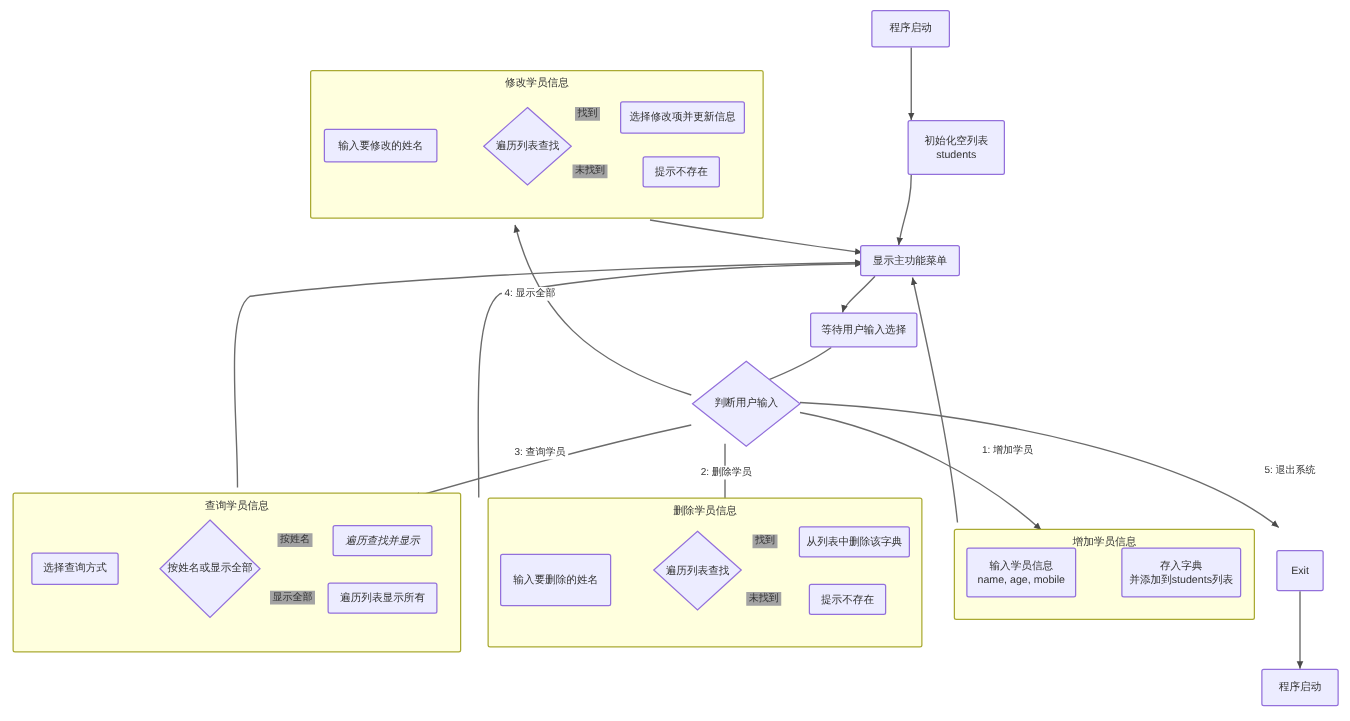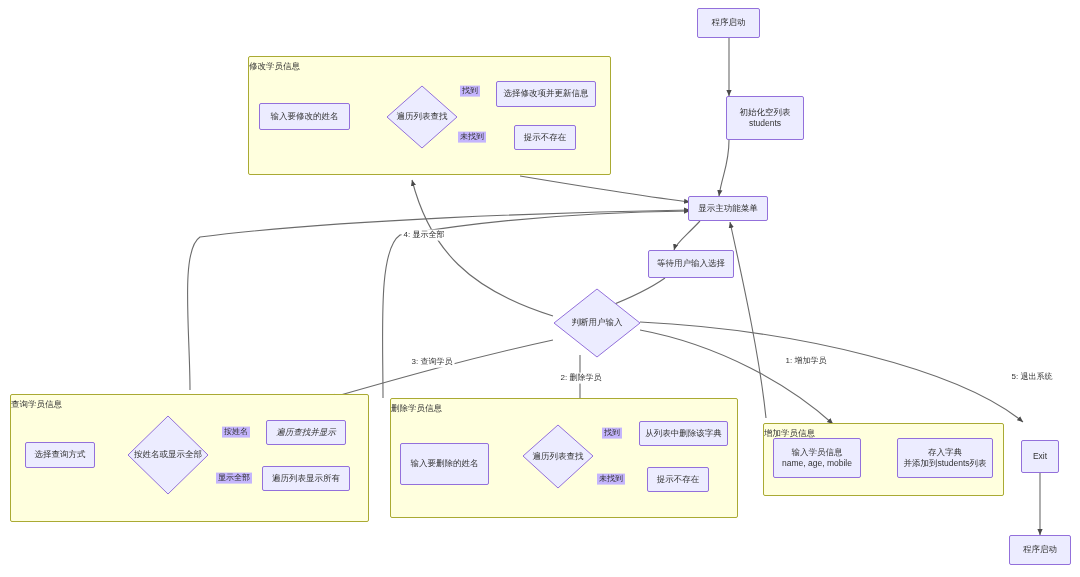--- a/index.html
+++ b/index.html
@@ -35,21 +35,21 @@
     background: #ffffde;
     border: 1px solid #aaaa33;
     border-radius: 2px;
     box-sizing: border-box;
   }
   .cluster-title {
     position: absolute;
     top: 4px;
     left: 0;
     width: 100%;
-    text-align: left;
+    text-align: center;
     font-size: 8.5px;
     color: #333333;
     line-height: 1.2;
     white-space: nowrap;
   }
   .node {
     position: absolute;
     box-sizing: border-box;
     background: #ececff;
     border: 1px solid #9370db;
@@ -100,21 +100,21 @@
     position: absolute;
     font-size: 8px;
     color: #333333;
     background: #ffffff;
     padding: 1px 2px;
     white-space: nowrap;
     transform: translate(-50%, -50%);
     line-height: 1.1;
   }
   .edge-label.on-cluster {
-    background: #c4b5fd;
+    background: #a3a3a3;
   }
 </style>
 </head>
 <body>
 
 <div id="canvas">
 
   <svg id="edges" viewBox="0 0 1080 577">
     <defs>
       <marker id="arrow" viewBox="0 0 10 10" refX="9" refY="5" markerWidth="6" markerHeight="6" orient="auto-start-reverse">

